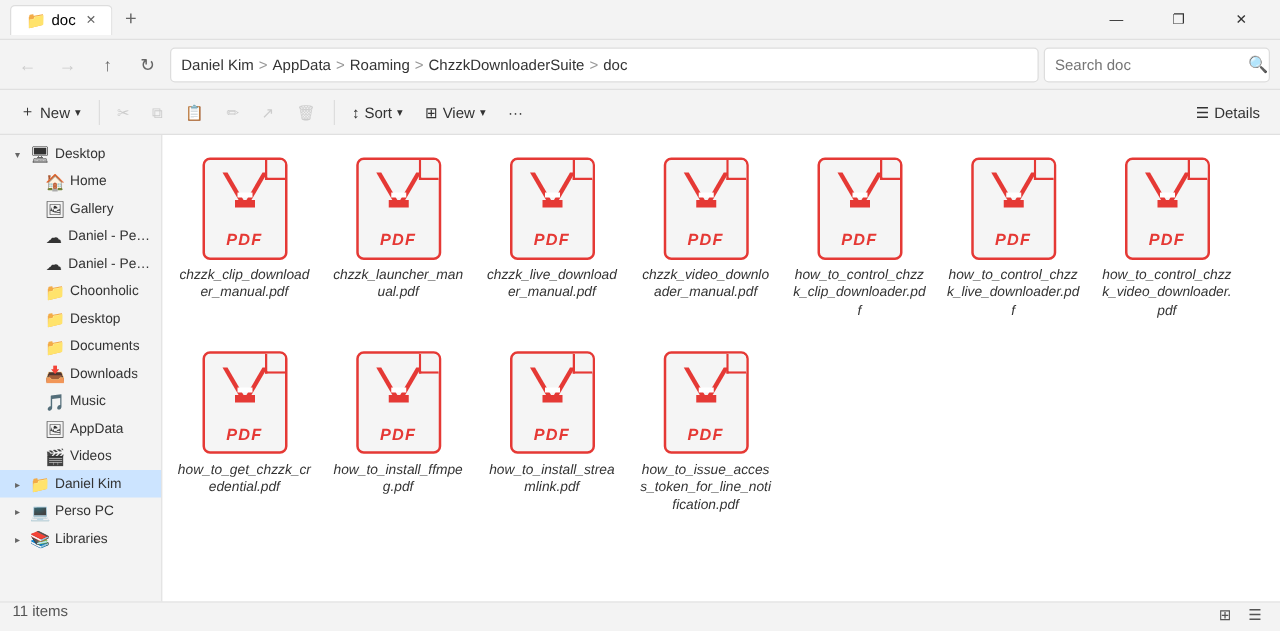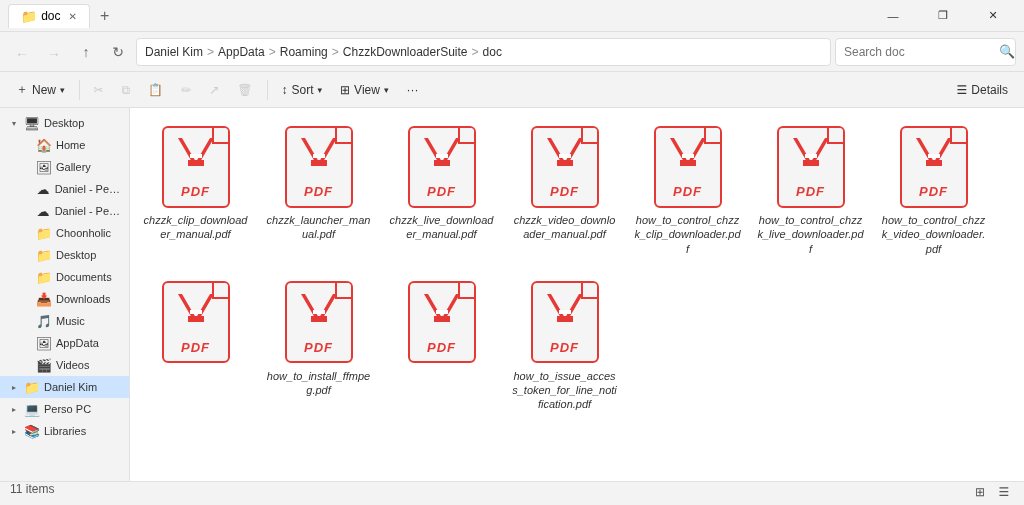--- a/index.html
+++ b/index.html
@@ -607,20 +607,21 @@
             <path d="M36,4 L22,28 L26,28 L40,4 Z" fill="#e53935"></path>
 
             <path d="M14,26 L30,26 L30,32 L14,32 Z" fill="#e53935"></path>
 
             <path d="M16,20 L28,20 L28,24 L16,24 Z" fill="#fff"></path>
           </g>
         </svg>
         <span class="pdf-text">PDF</span>
       </div>
     </div>
+          <div class="file-name">how_to_get_chzzk_credential.pdf</div>
         </div>
         <div class="file-item">
           <div class="pdf-icon">
       <div class="pdf-icon-bg">
         <div class="pdf-icon-corner"></div>
         <svg class="adobe-svg" viewBox="0 0 44 50">
 
           <g fill="#e53935">
 
             <path d="M8,4 L22,28 L18,28 L4,4 Z" fill="#e53935"></path>
@@ -650,20 +651,21 @@
             <path d="M36,4 L22,28 L26,28 L40,4 Z" fill="#e53935"></path>
 
             <path d="M14,26 L30,26 L30,32 L14,32 Z" fill="#e53935"></path>
 
             <path d="M16,20 L28,20 L28,24 L16,24 Z" fill="#fff"></path>
           </g>
         </svg>
         <span class="pdf-text">PDF</span>
       </div>
     </div>
+          <div class="file-name">how_to_install_streamlink.pdf</div>
         </div>
         <div class="file-item">
           <div class="pdf-icon">
       <div class="pdf-icon-bg">
         <div class="pdf-icon-corner"></div>
         <svg class="adobe-svg" viewBox="0 0 44 50">
 
           <g fill="#e53935">
 
             <path d="M8,4 L22,28 L18,28 L4,4 Z" fill="#e53935"></path>

